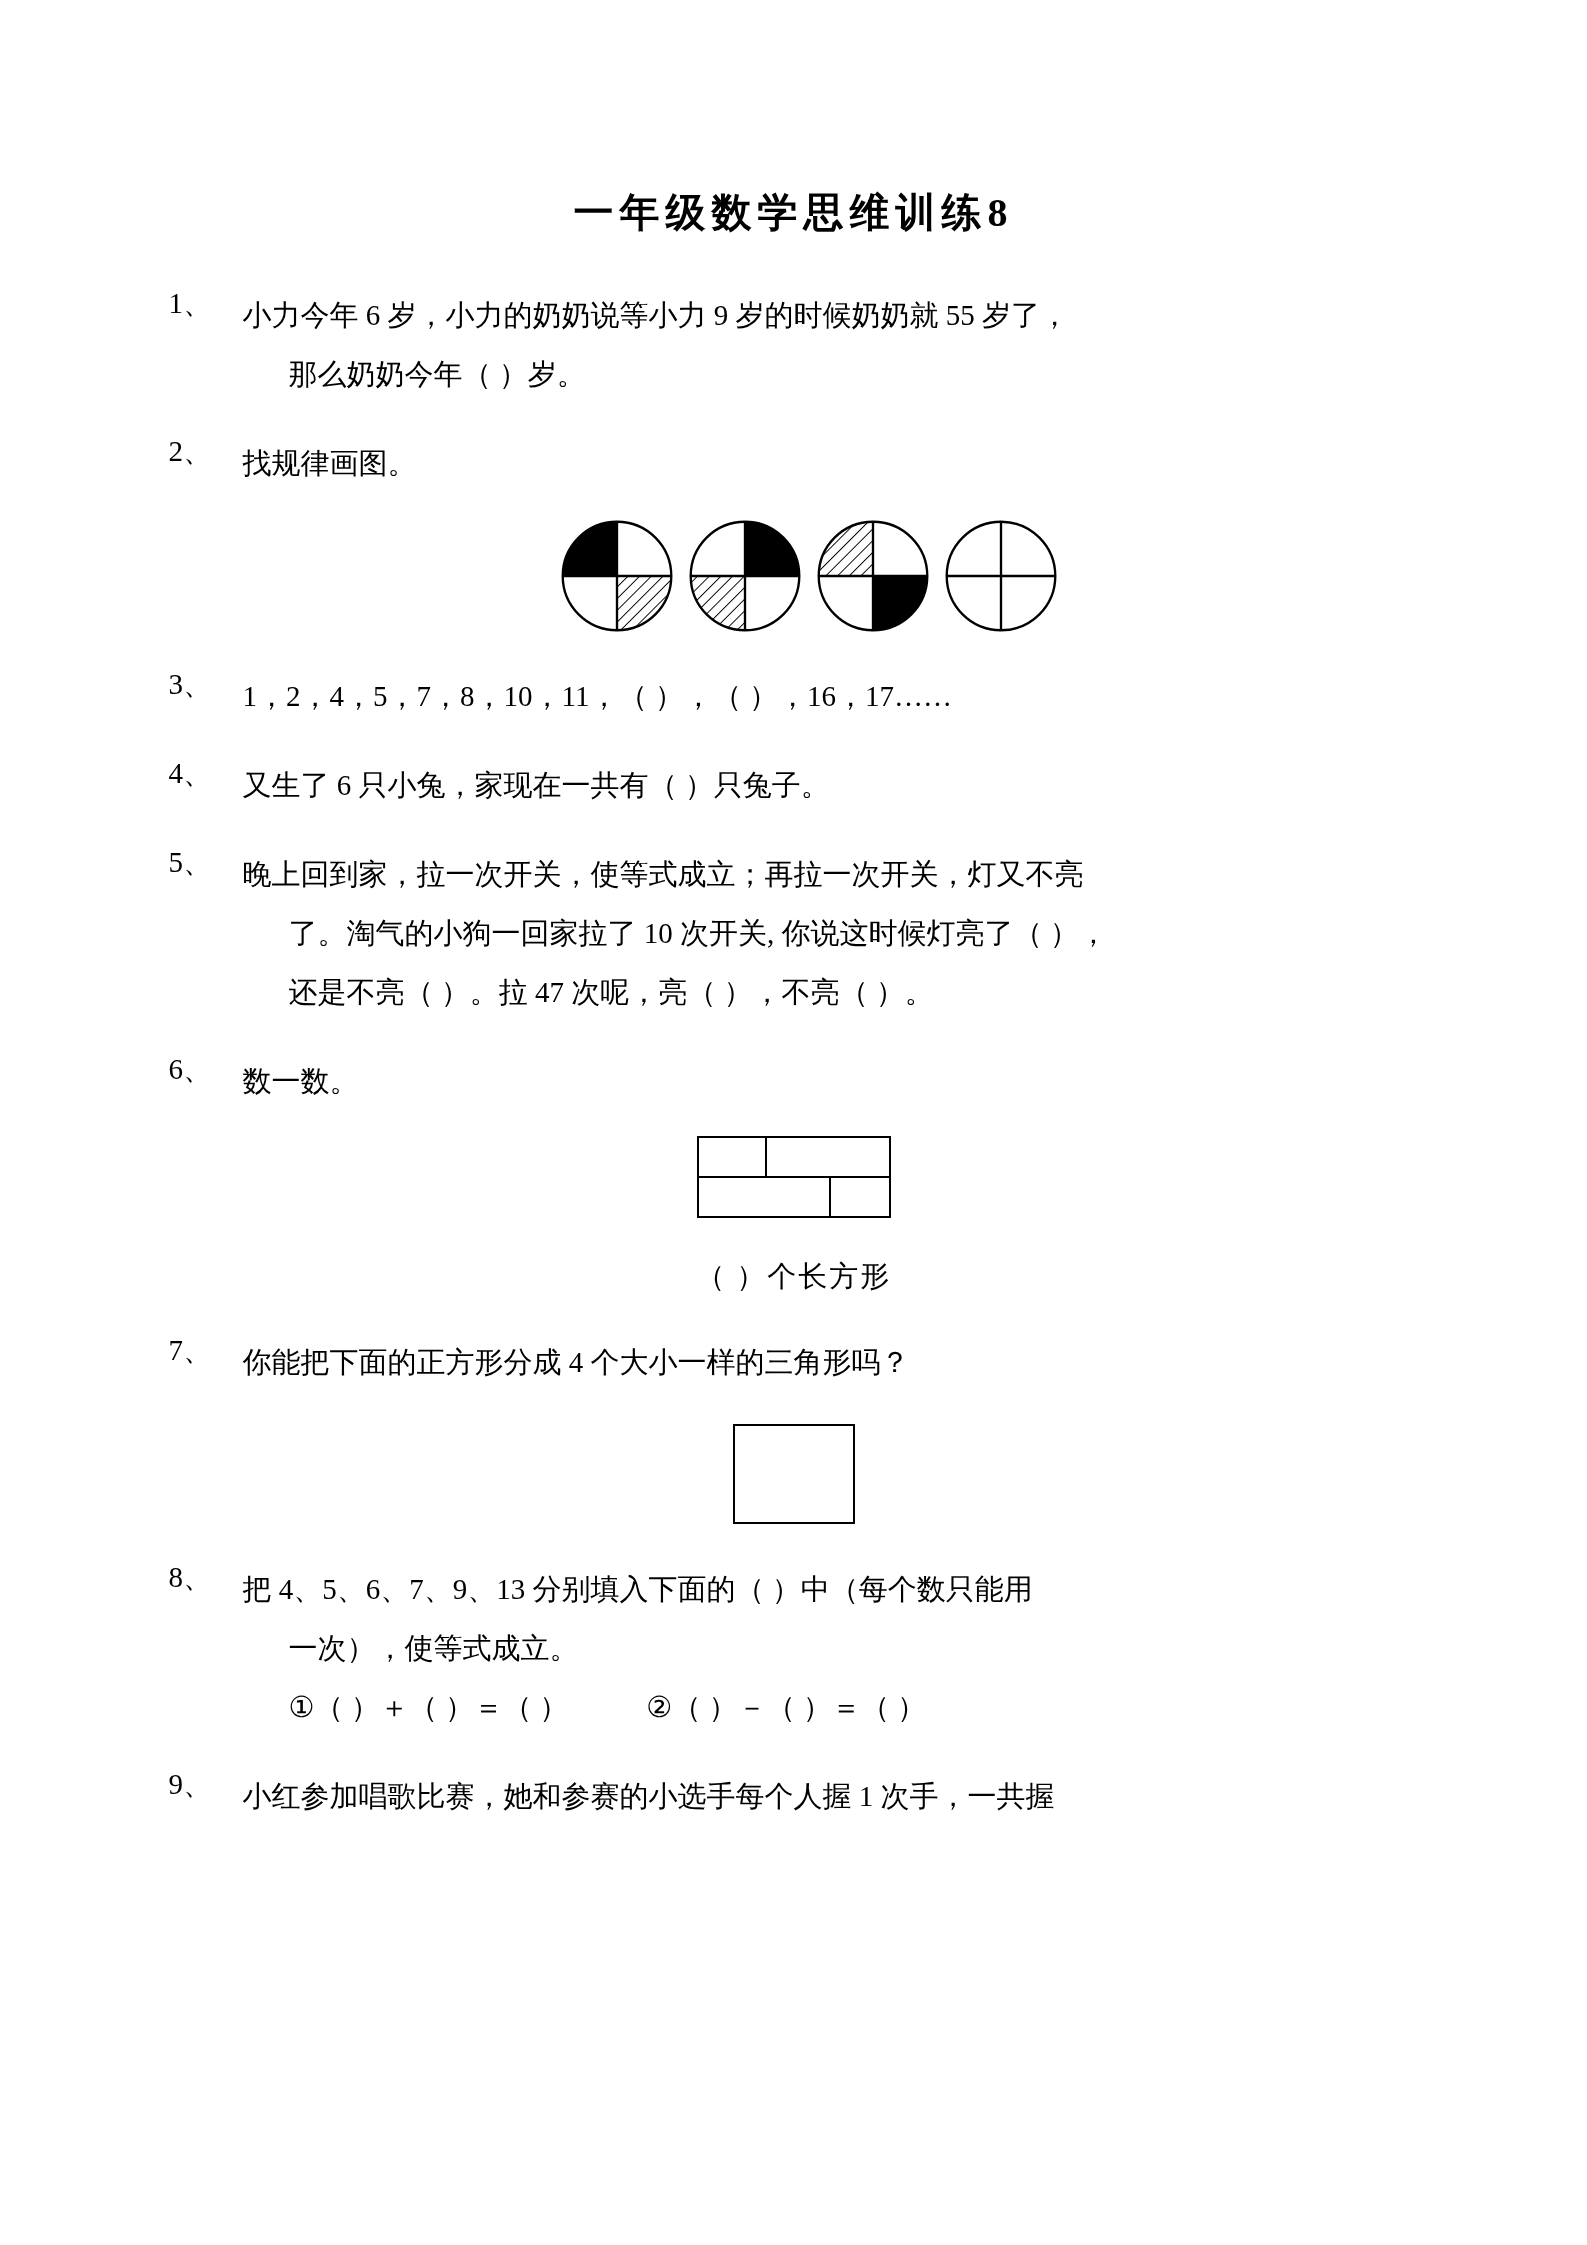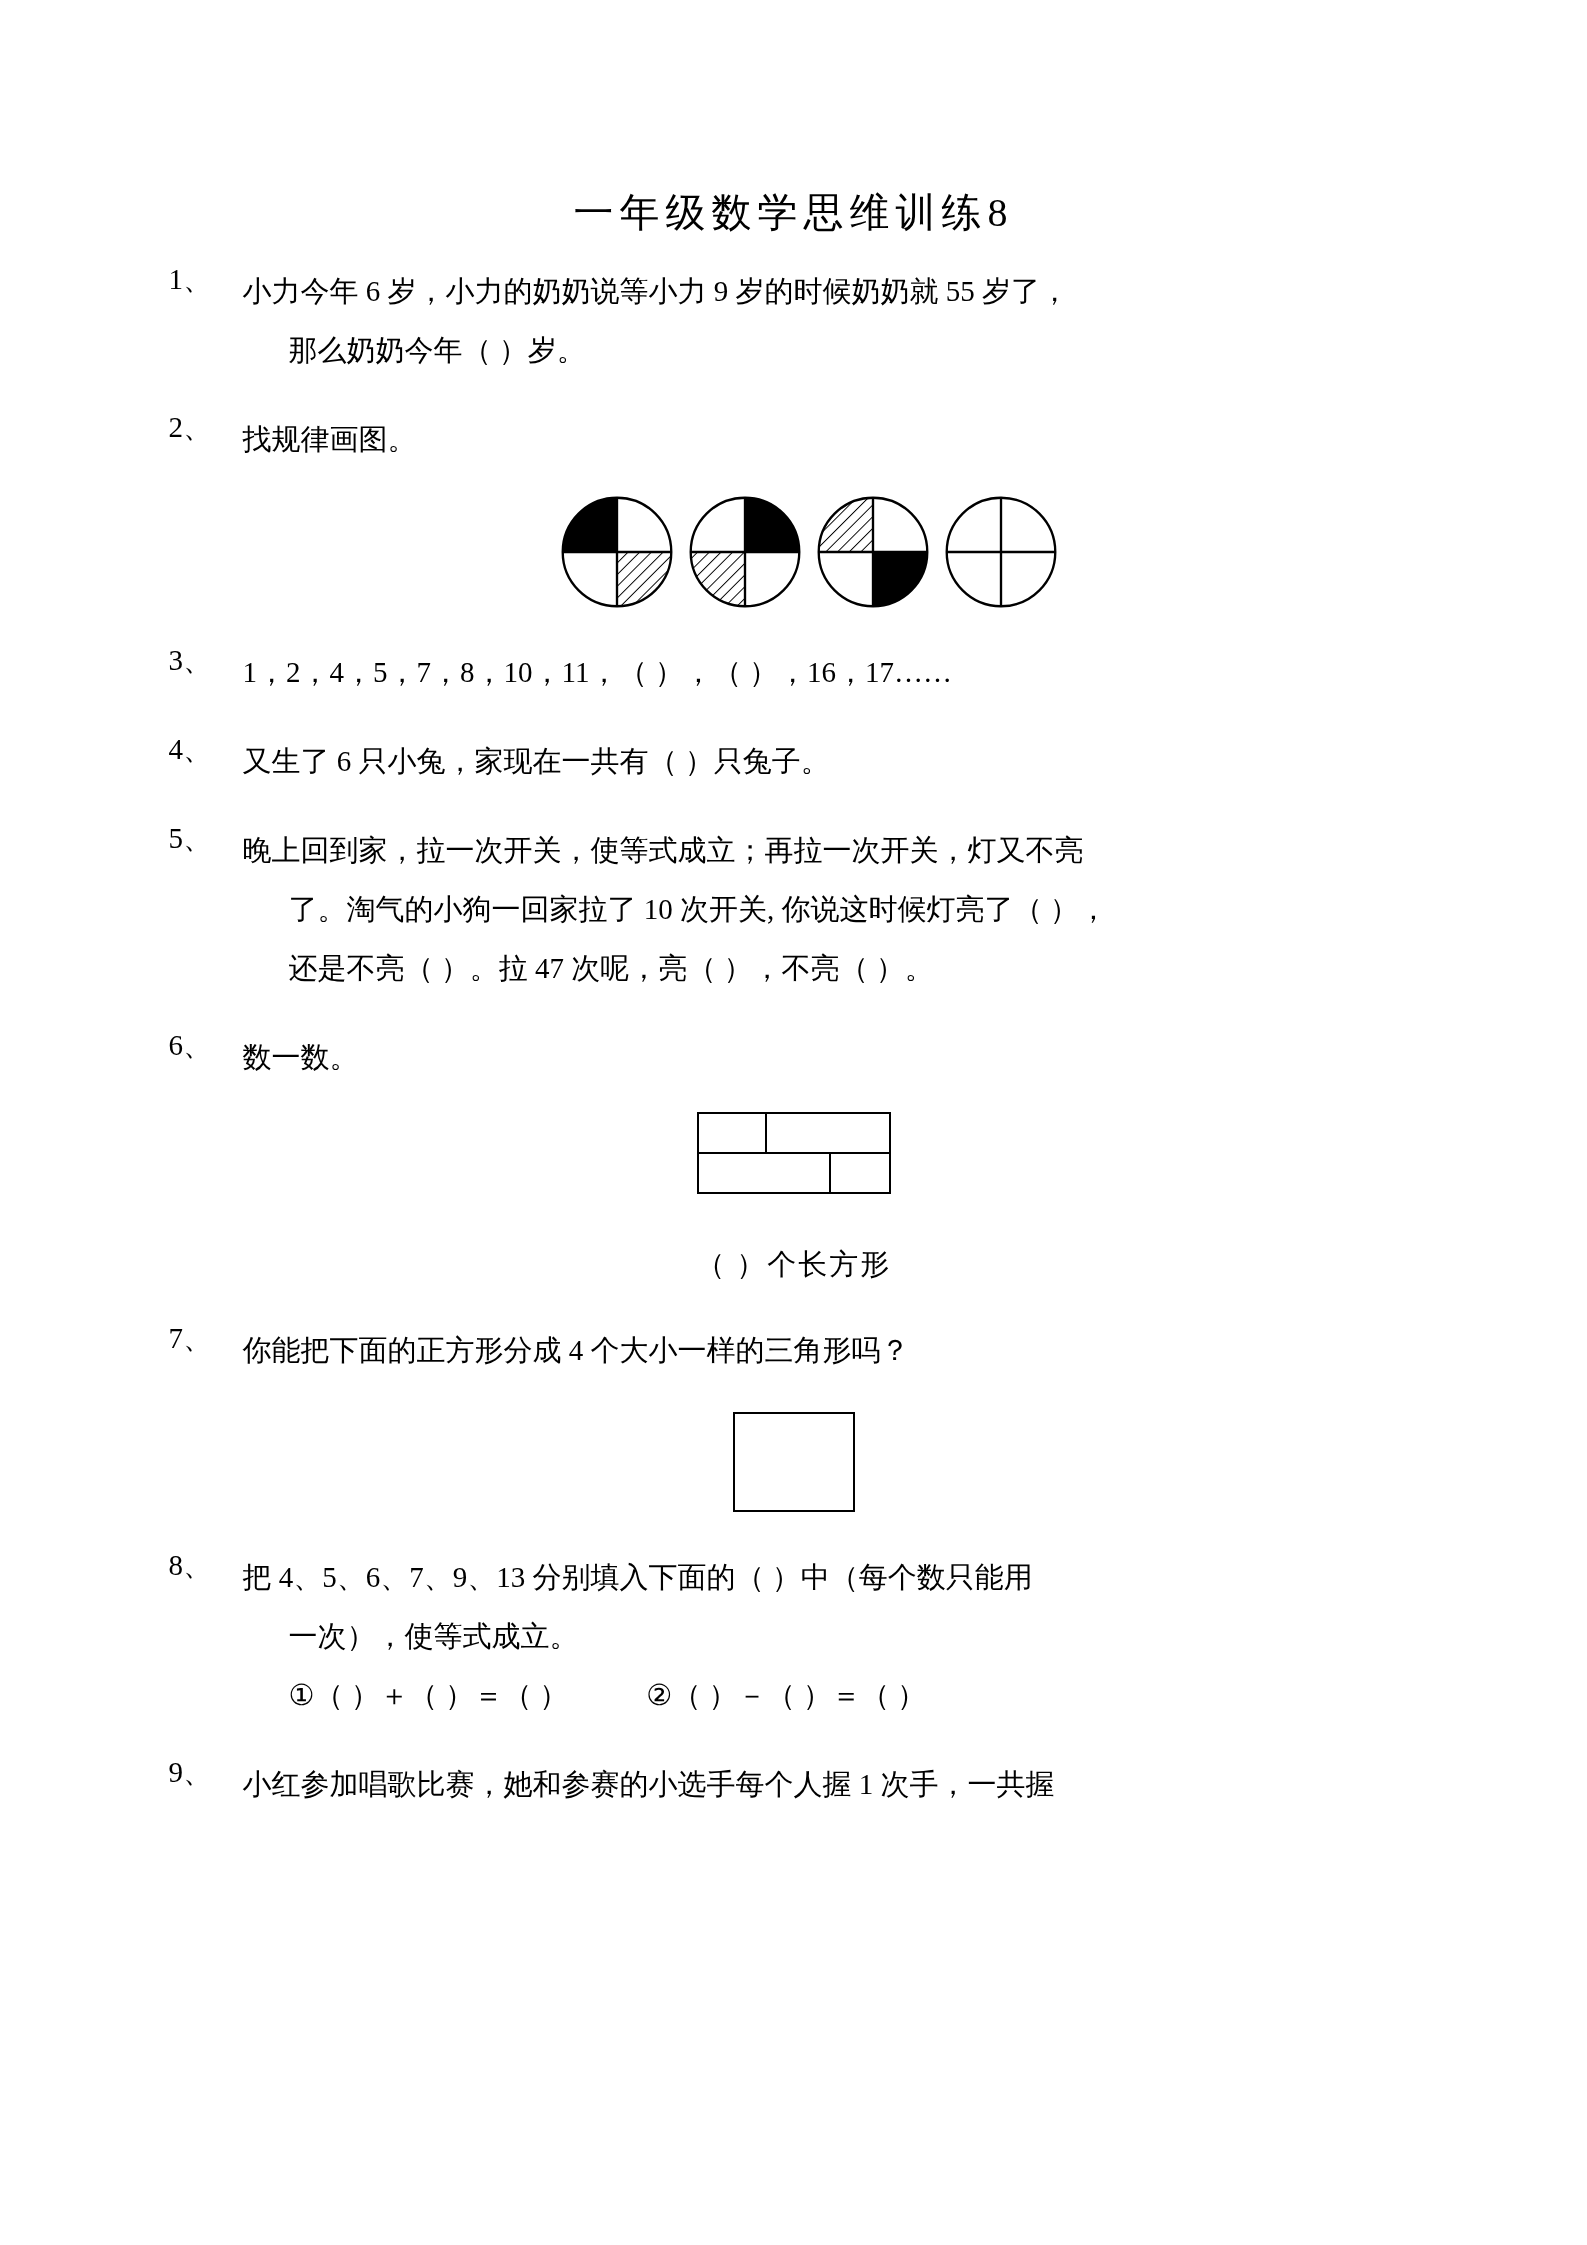--- a/index.html
+++ b/index.html
@@ -18,25 +18,25 @@
   .page {
     position: relative;
     width: 1587px;
     height: 2245px;
     box-sizing: border-box;
     padding: 0;
   }
   .title {
     text-align: center;
     font-family: "Liberation Serif", serif;
-    font-weight: normal;
+    font-weight: bold;
     font-size: 40px;
     letter-spacing: 6px;
     margin-top: 185px;
-    margin-bottom: 16px;
+    margin-bottom: 40px;
   }
   .qlist {
     margin: 0 auto;
     width: 1250px;
     padding-left: 0px;
   }
   .q {
     display: flex;
     align-items: flex-start;
     font-size: 29px;
@@ -78,21 +78,21 @@
     margin: 18px 0 6px 0;
     padding: 0 90px;
   }
   .fig-count-col {
     display: flex;
     flex-direction: column;
     align-items: center;
   }
   .fig-count-label {
     font-size: 29px;
-    margin-top: 34px;
+    margin-top: 22px;
     letter-spacing: 2px;
   }
 
   
   .fig-square {
     display: flex;
     justify-content: center;
     margin: 26px 0 30px 0;
   }
   .square-box {

